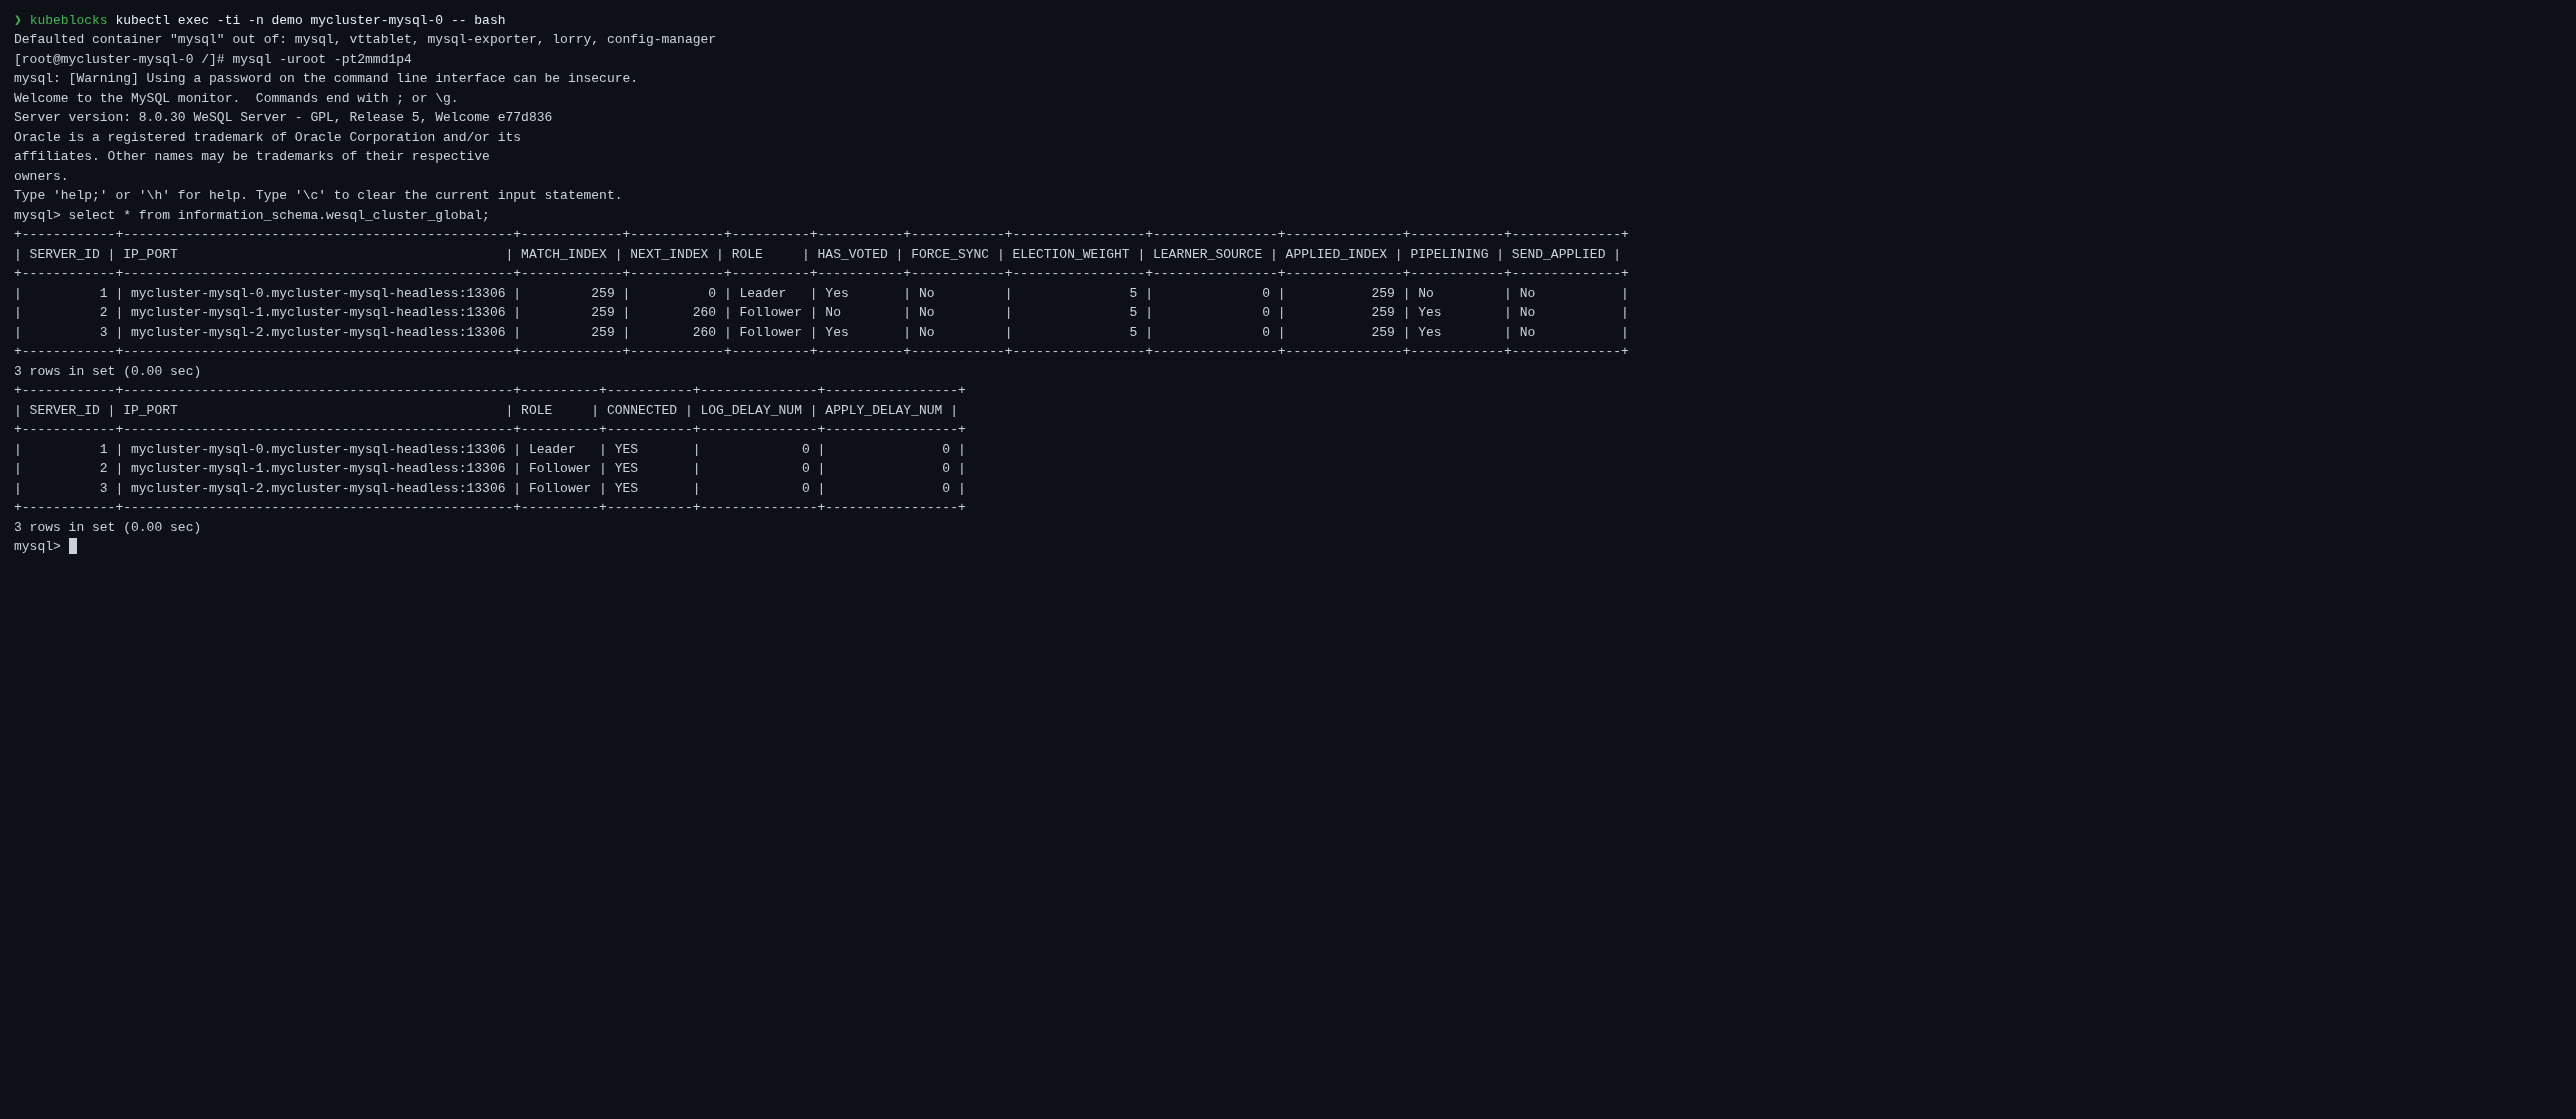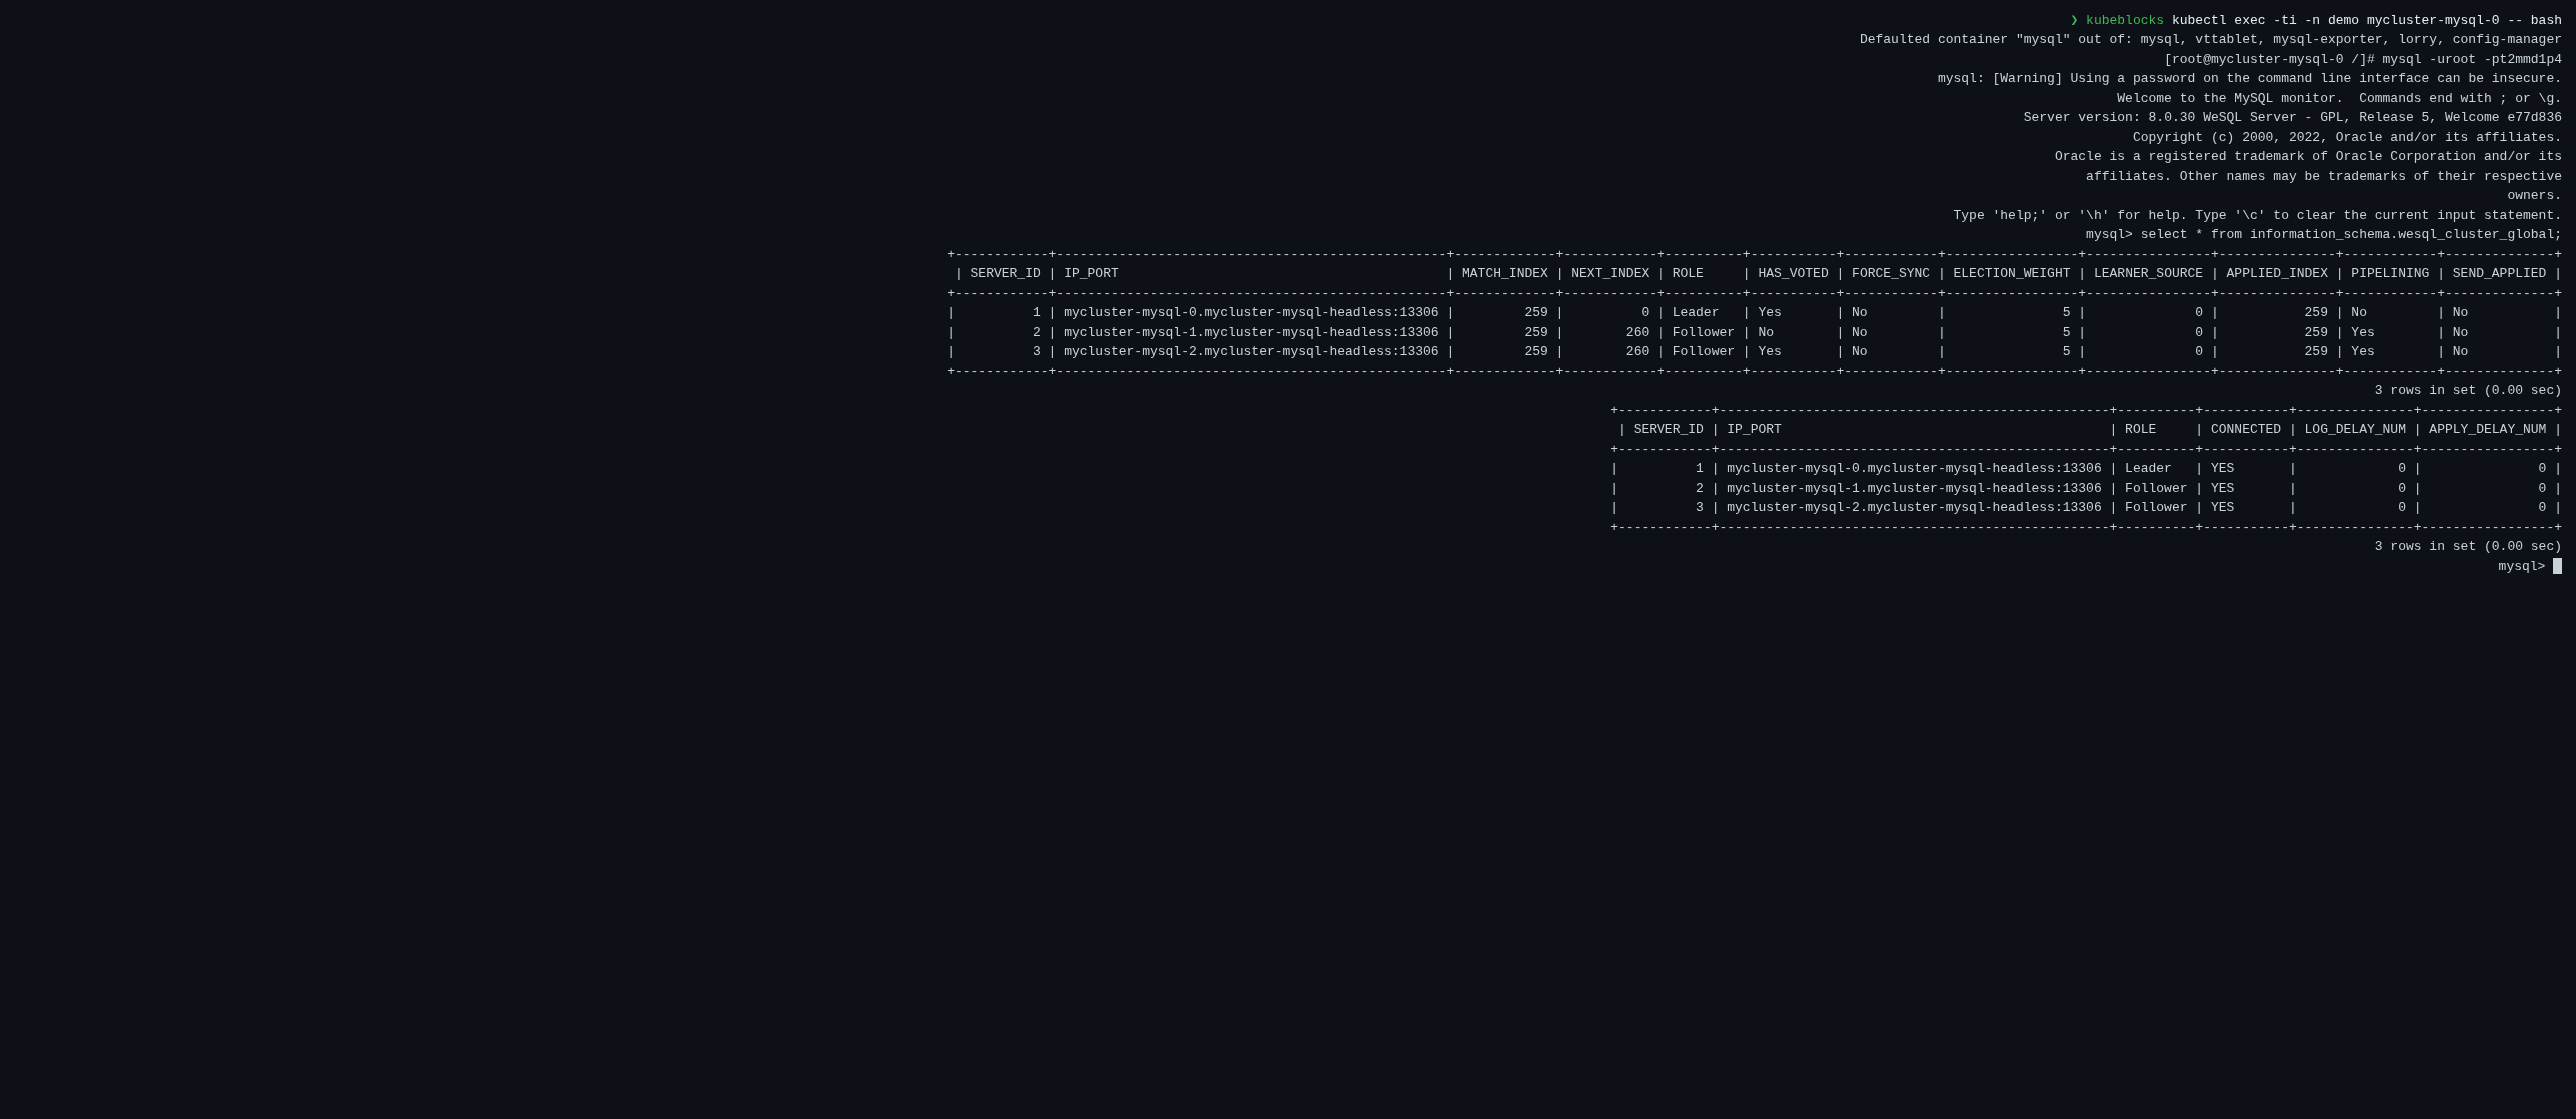--- a/index.html
+++ b/index.html
@@ -12,21 +12,20 @@
       color: #c9d1d9;
       font-family: 'Courier New', Courier, monospace;
       font-size: 13px;
       line-height: 1.5;
       padding: 10.6px 14px;
       width: 2576px;
       min-height: 1119px;
     }
     .terminal {
       width: 100%;
-      text-align: right;
     }
     .line {
       white-space: pre;
       display: block;
     }
     .green { color: #3fb950; }
     .white { color: #e6edf3; }
     .arrow { color: #3fb950; }
     .cursor {
       display: inline-block;
@@ -52,21 +51,20 @@
 <div class="terminal">
 
   <span class="line"><span class="arrow">❯ </span><span class="green">kubeblocks</span><span class="white"> kubectl exec -ti -n demo mycluster-mysql-0 -- bash</span></span>
 
   <span class="line">Defaulted container "mysql" out of: mysql, vttablet, mysql-exporter, lorry, config-manager</span>
   <span class="line">[root@mycluster-mysql-0 /]# mysql -uroot -pt2mmd1p4</span>
   <span class="line">mysql: [Warning] Using a password on the command line interface can be insecure.</span>
   <span class="line">Welcome to the MySQL monitor.  Commands end with ; or \g.</span>
   <span class="line">Server version: 8.0.30 WeSQL Server - GPL, Release 5, Welcome e77d836</span>
   <span class="line"></span>
-  <span class="line">Copyright (c) 2000, 2022, Oracle and/or its affiliates.</span>
   <span class="line"></span>
   <span class="line">Oracle is a registered trademark of Oracle Corporation and/or its</span>
   <span class="line">affiliates. Other names may be trademarks of their respective</span>
   <span class="line">owners.</span>
   <span class="line"></span>
   <span class="line">Type 'help;' or '\h' for help. Type '\c' to clear the current input statement.</span>
   <span class="line"></span>
 
   <span class="line">mysql&gt; select * from information_schema.wesql_cluster_global;</span>
 

